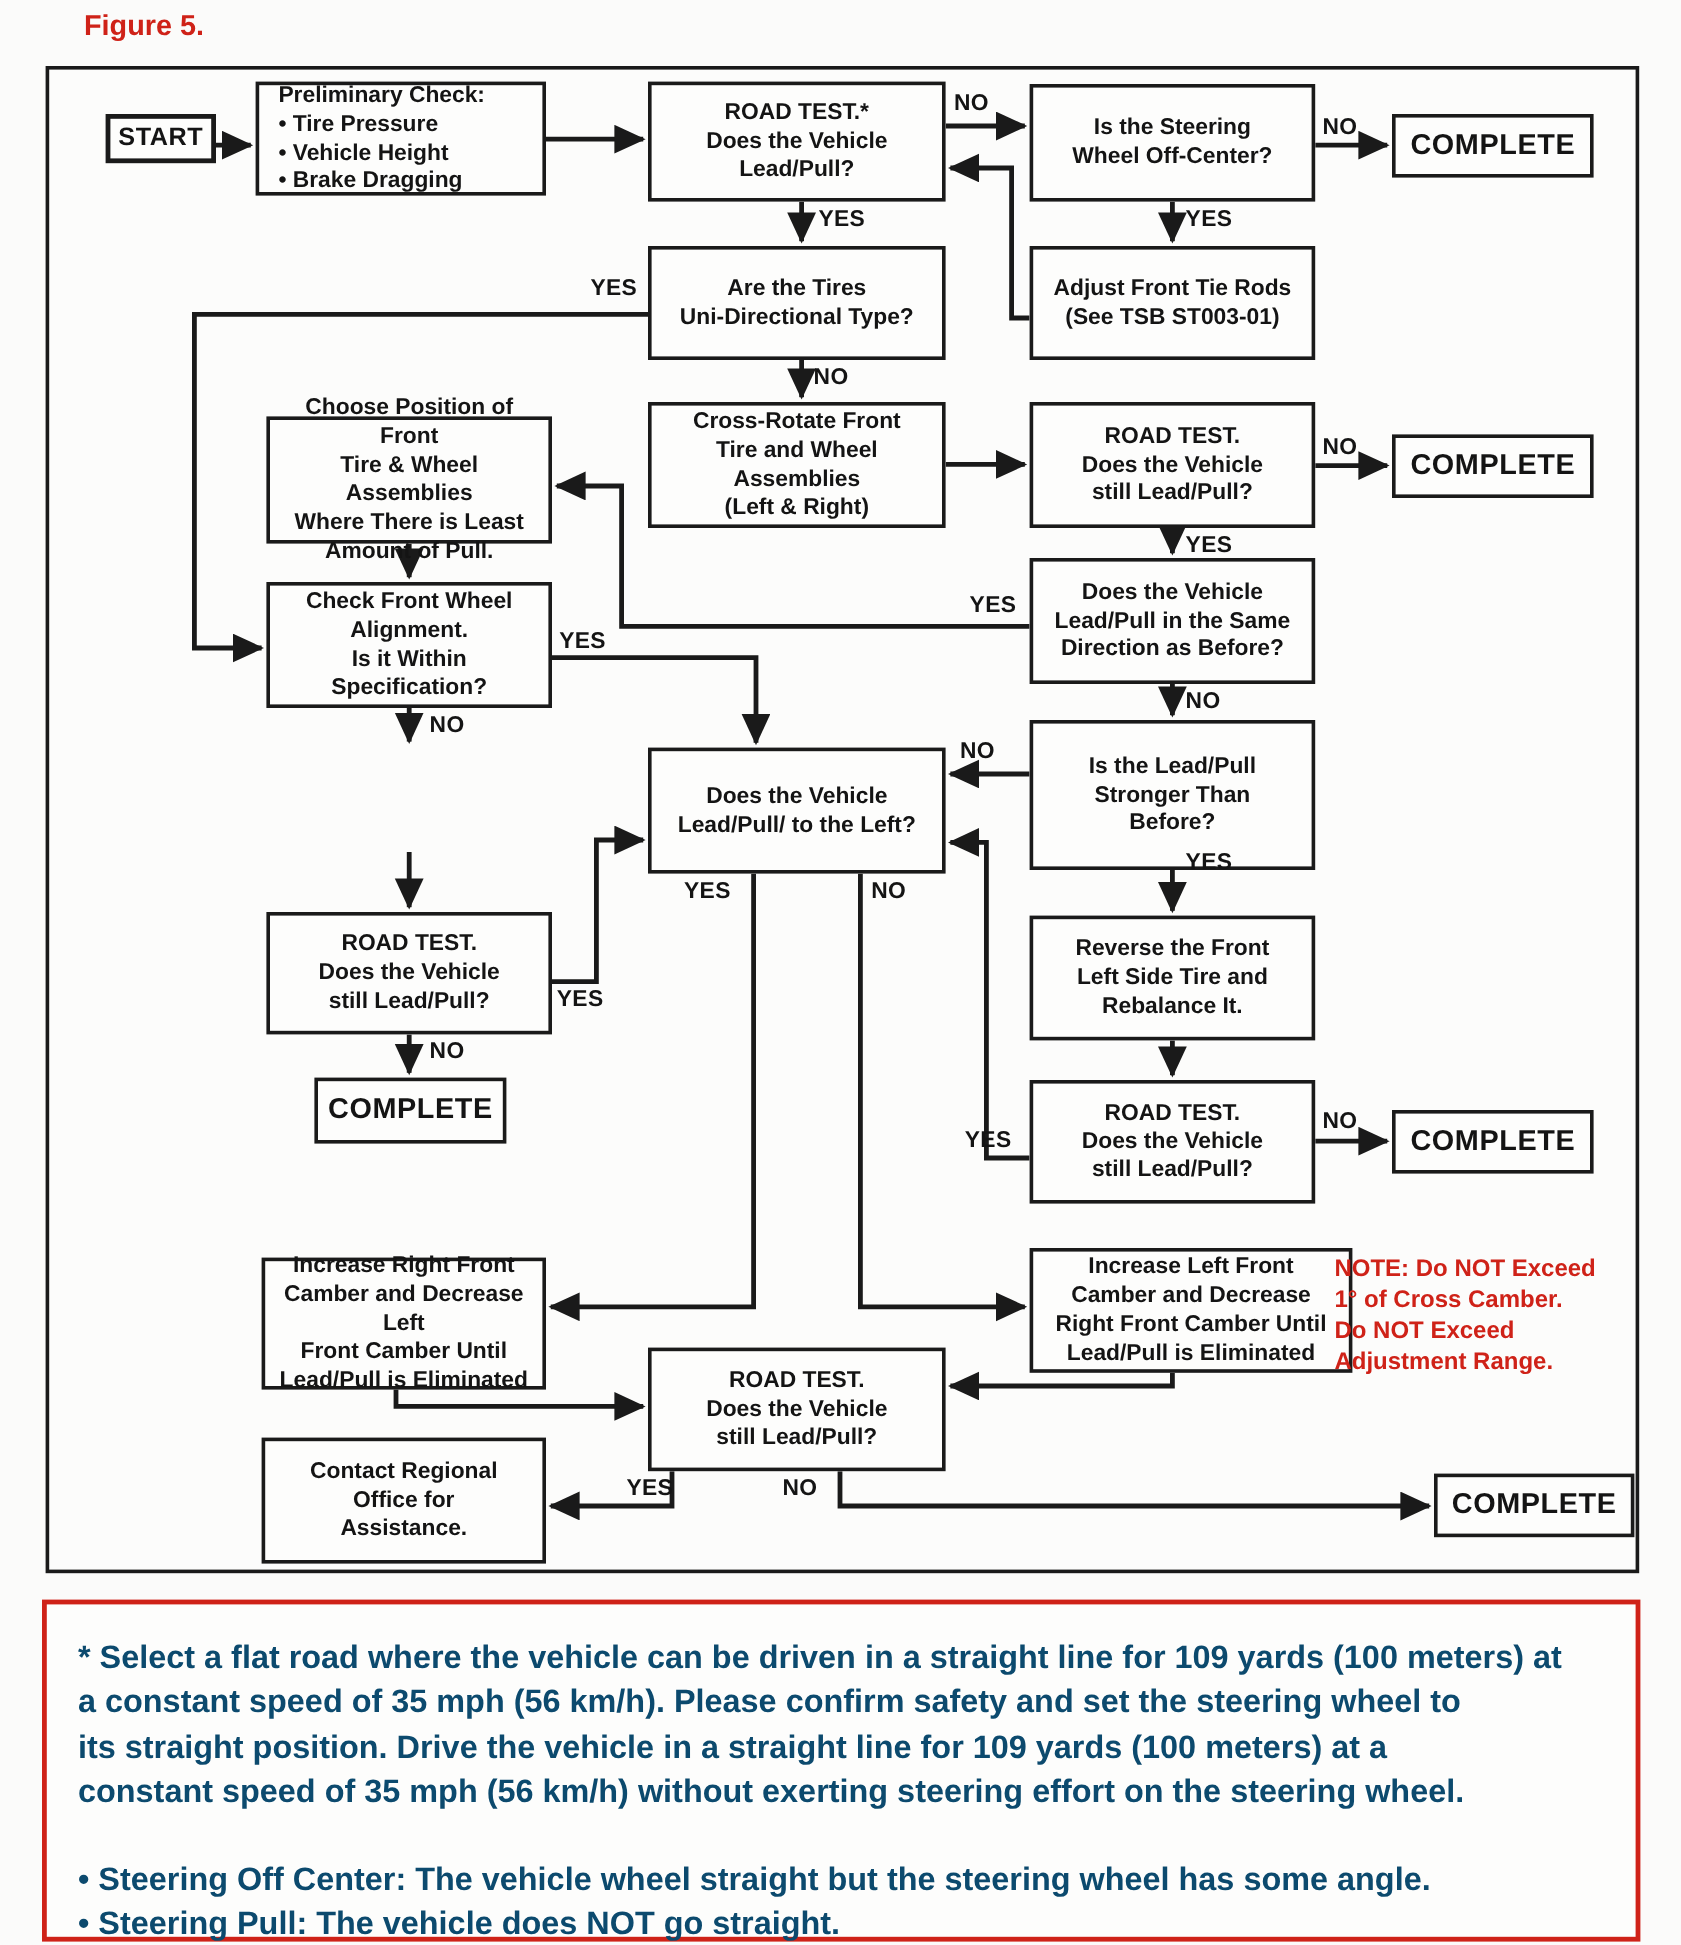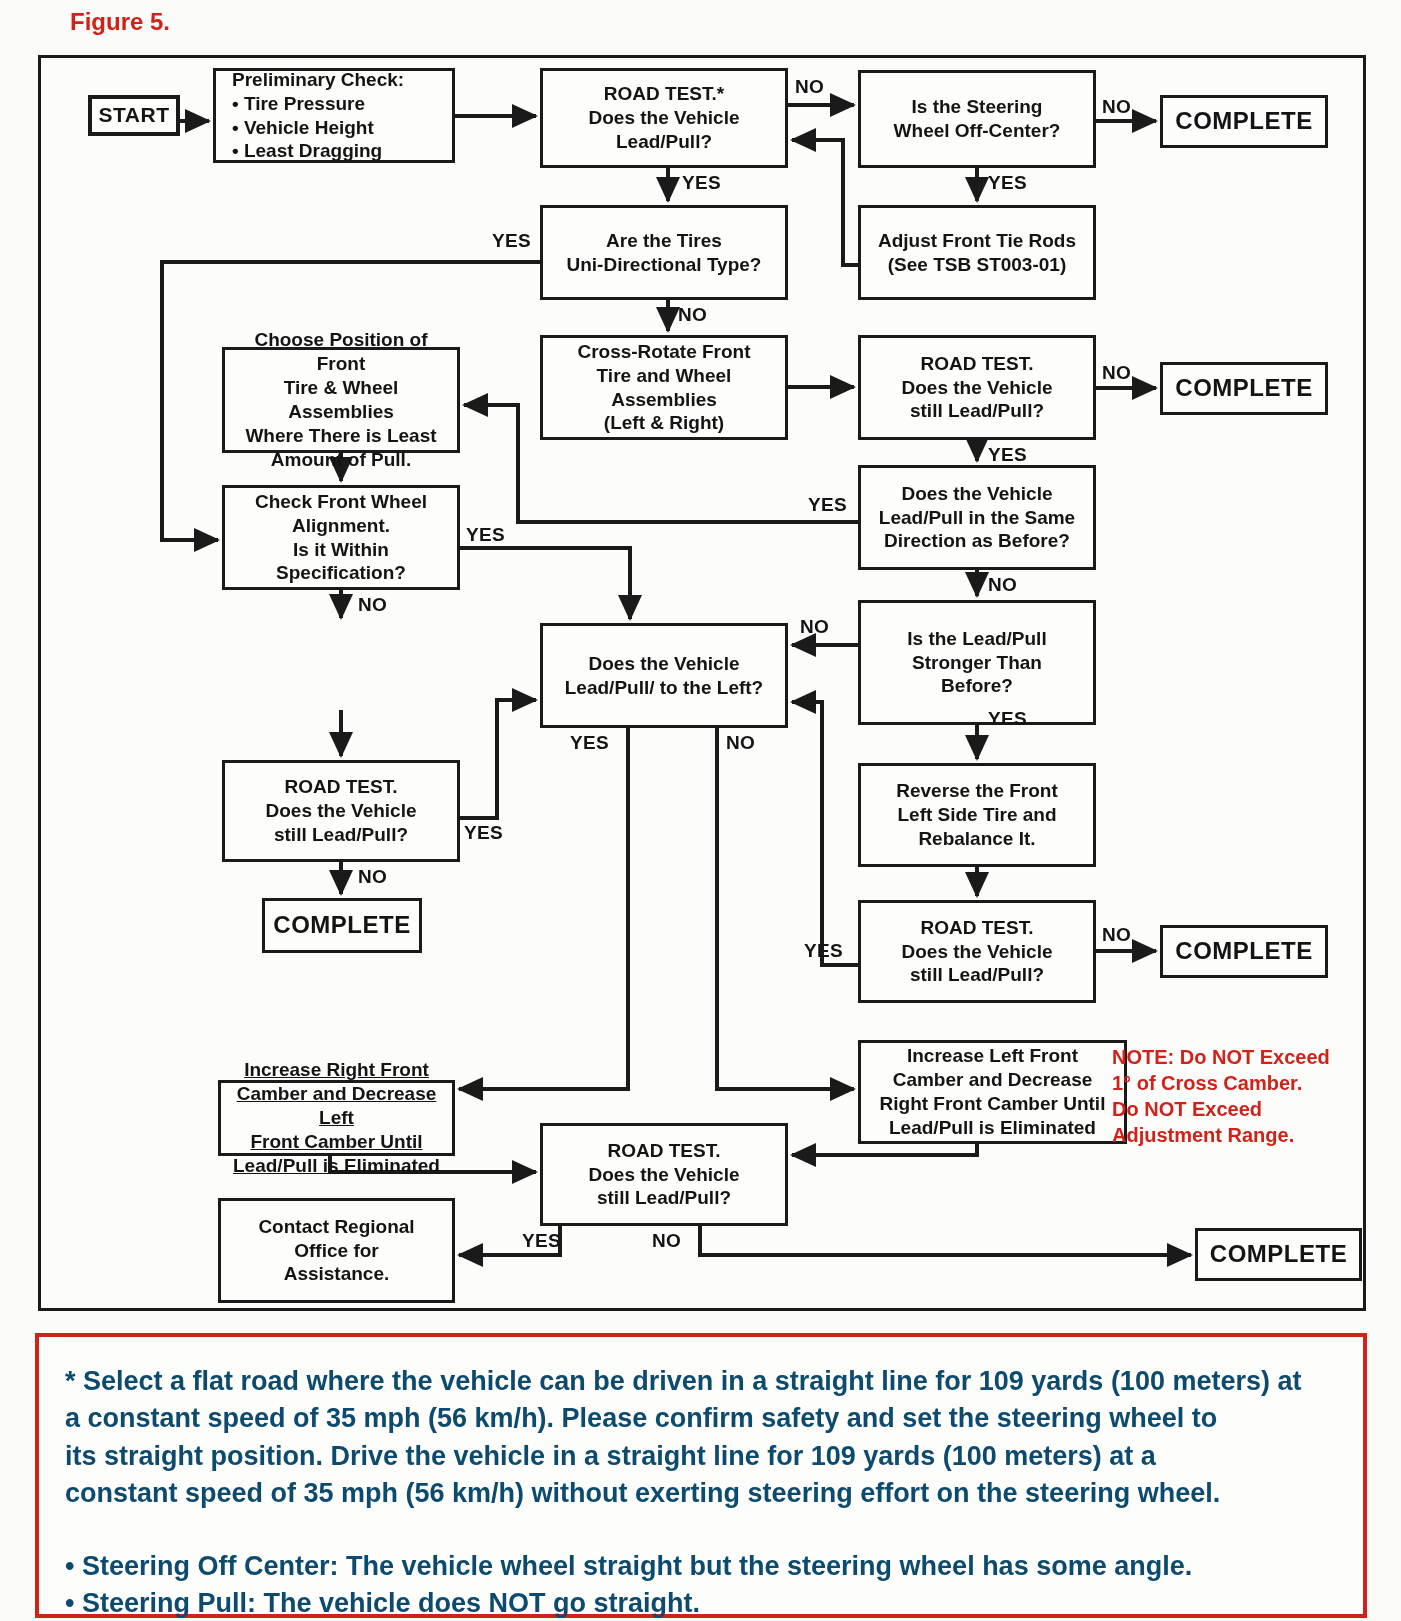--- a/index.html
+++ b/index.html
@@ -86,21 +86,21 @@
     <polyline class="edge" marker-end="url(#ah)" points="330,1144 330,1172 536,1172"></polyline>
     <polyline class="edge" marker-end="url(#ah)" points="977,1144 977,1155 792,1155"></polyline>
     <polyline class="edge" marker-end="url(#ah)" points="560,1226 560,1255 459,1255"></polyline>
     <polyline class="edge" marker-end="url(#ah)" points="700,1226 700,1255 1191,1255"></polyline>
   </svg>
 
   <div class="node thick" style="left:88px;top:95px;width:92px;height:41px;">START</div>
   <div class="node ta-left" style="left:213px;top:68px;width:242px;height:95px;">Preliminary Check:
 •  Tire Pressure
 •  Vehicle Height
-•  Least Dragging</div>
+•  Brake Dragging</div>
   <div class="node" style="left:540px;top:68px;width:248px;height:100px;">ROAD TEST.*
 Does the Vehicle
 Lead/Pull?</div>
   <div class="node" style="left:858px;top:70px;width:238px;height:98px;">Is the Steering
 Wheel Off-Center?</div>
   <div class="node terminal" style="left:1160px;top:95px;width:168px;height:53px;">COMPLETE</div>
 
   <div class="node" style="left:540px;top:205px;width:248px;height:95px;">Are the Tires
 Uni-Directional Type?</div>
   <div class="node" style="left:858px;top:205px;width:238px;height:95px;">Adjust Front Tie Rods
@@ -139,21 +139,21 @@
   <div class="node" style="left:858px;top:763px;width:238px;height:104px;">Reverse the Front
 Left Side Tire and
 Rebalance It.</div>
 
   <div class="node terminal" style="left:262px;top:898px;width:160px;height:55px;">COMPLETE</div>
   <div class="node" style="left:858px;top:900px;width:238px;height:103px;">ROAD TEST.
 Does the Vehicle
 still Lead/Pull?</div>
   <div class="node terminal" style="left:1160px;top:925px;width:168px;height:53px;">COMPLETE</div>
 
-  <div class="node" style="left:218px;top:1080px;width:237px;height:76px;text-decoration:underline;">Increase Right Front
+  <div class="node" style="left:218px;top:1048px;width:237px;height:110px;">Increase Right Front
 Camber and Decrease Left
 Front Camber Until
 Lead/Pull is Eliminated</div>
   <div class="node" style="left:858px;top:1040px;width:269px;height:104px;">Increase Left Front
 Camber and Decrease
 Right Front Camber Until
 Lead/Pull is Eliminated</div>
   <div id="note-text">NOTE: Do NOT Exceed
 1° of Cross Camber.
 Do NOT Exceed

